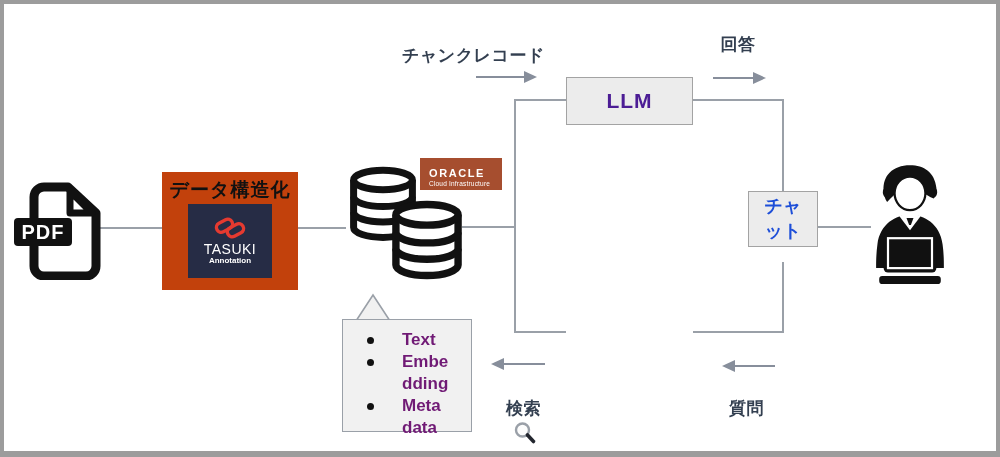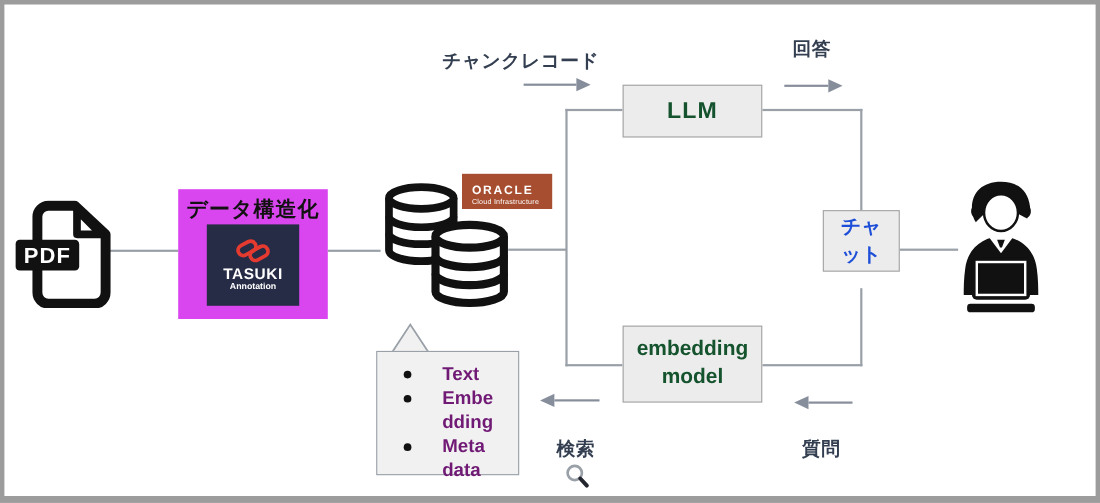--- a/index.html
+++ b/index.html
@@ -12,21 +12,21 @@
   .frame{position:relative; width:1000px; height:457px; background:#ffffff; overflow:hidden;
          box-shadow: inset 0 0 0 4px var(--frame), inset 0 -6px 0 0 var(--frame);}
   .line{position:absolute; background:var(--line);}
   .arrow{position:absolute; height:2px; background:var(--arrow);}
   .arrow.right::after{content:""; position:absolute; right:-13px; top:-5px;
       border-left:13px solid var(--arrow); border-top:6px solid transparent; border-bottom:6px solid transparent;}
   .arrow.left::before{content:""; position:absolute; left:-13px; top:-5px;
       border-right:13px solid var(--arrow); border-top:6px solid transparent; border-bottom:6px solid transparent;}
   .jp-label{position:absolute; font-weight:bold; font-size:17px; color:var(--label-text); letter-spacing:0.5px; white-space:nowrap;}
   .node{position:absolute; background:var(--box-fill); border:1.5px solid var(--box-border);
-        display:flex; align-items:center; justify-content:center; font-weight:bold; color:#14532d; text-align:center;}
+        display:flex; align-items:center; justify-content:center; font-weight:bold; color:#4c1d95; text-align:center;}
   .multiline{white-space:pre-line;}
   #nd-llm{left:566px; top:77px; width:127px; height:48px; font-size:21px; letter-spacing:1px;}
   #nd-emb{left:566px; top:296px; width:127px; height:70px; font-size:19px; line-height:1.3;}
   #nd-chat{left:748px; top:191px; width:70px; height:56px; font-size:18px; line-height:1.4; color:#1d4ed8;}
   #lb-chunk{left:402px; top:44px;}
   #lb-answer{left:716px; top:33px; width:44px; text-align:center;}
   #lb-search{left:506px; top:397px;}
   #lb-question{left:729px; top:397px;}
   #ar-chunk{left:476px; top:76px; width:48px;}
   #ar-answer{left:713px; top:77px; width:40px;}
@@ -37,25 +37,25 @@
   #ln-db-branch{left:462px; top:226px; width:53px; height:2px;}
   #ln-branch-v{left:514px; top:99px; width:2px; height:234px;}
   #ln-branch-llm{left:514px; top:99px; width:52px; height:2px;}
   #ln-branch-emb{left:514px; top:331px; width:52px; height:2px;}
   #ln-llm-rail{left:693px; top:99px; width:91px; height:2px;}
   #ln-rail-top{left:782px; top:99px; width:2px; height:93px;}
   #ln-rail-bottom{left:782px; top:262px; width:2px; height:71px;}
   #ln-emb-rail{left:693px; top:331px; width:91px; height:2px;}
   #ln-chat-person{left:818px; top:226px; width:53px; height:2px;}
   
-  #nd-tasuki{position:absolute; left:162px; top:172px; width:136px; height:118px; background:#d946ef;}
+  #nd-tasuki{position:absolute; left:162px; top:172px; width:136px; height:118px; background:#c2410c;}
   #nd-tasuki .ts-title{font-size:19px; font-weight:bold; color:#111; text-align:center; margin-top:5px; letter-spacing:1px;}
   #nd-tasuki .ts-inner{position:absolute; left:26px; top:32px; width:84px; height:74px;
       background:var(--tasuki-navy); display:flex; flex-direction:column; align-items:center; justify-content:center;}
-  #nd-tasuki .ts-brand{color:#fff; font-size:14px; font-weight:bold; letter-spacing:0.5px; line-height:1; margin-top:2px;}
+  #nd-tasuki .ts-brand{color:#fff; font-size:14px; font-weight:normal; letter-spacing:0.5px; line-height:1; margin-top:2px;}
   #nd-tasuki .ts-sub{color:#fff; font-size:8px; font-weight:bold; line-height:1.2;}
   
   #nd-oracle{position:absolute; left:420px; top:158px; width:82px; height:32px; background:var(--oracle-red);
       color:#fff; padding:9px 0 0 9px;}
   #nd-oracle .or-brand{font-size:11px; font-weight:bold; letter-spacing:1.6px; line-height:1.2;}
   #nd-oracle .or-sub{font-size:6.5px; letter-spacing:0.2px;}
   
   #callout{position:absolute; left:342px; top:319px; width:130px; height:113px;
       background:var(--callout-fill); border:1.5px solid var(--line); padding:9px 0 0 24px;}
   #callout .row{display:flex;}
@@ -149,22 +149,20 @@
 dding</span>
     </div>
     <div class="row">
       <span class="dot"></span>
       <span class="txt multiline">Meta
 data</span>
     </div>
   </div>
 
   <div class="node" id="nd-llm">LLM</div>
-  <div class="node multiline" id="nd-emb">embedding
-model</div>
   <div class="node multiline" id="nd-chat">チャ
 ット</div>
 
   <svg class="abs" style="left:866px; top:162px;" width="88" height="126" viewBox="0 0 100 140">
     <path d="M50 2 C30 2 19 14 20 31 C20.5 37 22 41 24 44 C27 40 38 32 47 18 C55 28 68 36 77 40 C79.5 36 80.5 33 80 28 C78 10 66 2 50 2 Z" fill="#111"></path>
     <ellipse cx="50" cy="34" rx="17.5" ry="19" fill="#ffffff" stroke="#111" stroke-width="2.5"></ellipse>
     <path d="M22 28 c-4 0 -4 10 1 11 Z" fill="#111"></path>
     <path d="M78 28 c4 0 4 10 -1 11 Z" fill="#111"></path>
     <path d="M50 58 C34 59 16 68 13 92 C11.5 103 11.5 112 11.5 119 L88.5 119 C88.5 112 88.5 103 87 92 C84 68 66 59 50 58 Z" fill="#111"></path>
     <polygon points="38,60 50,76 62,60 50,55" fill="#ffffff"></polygon>

